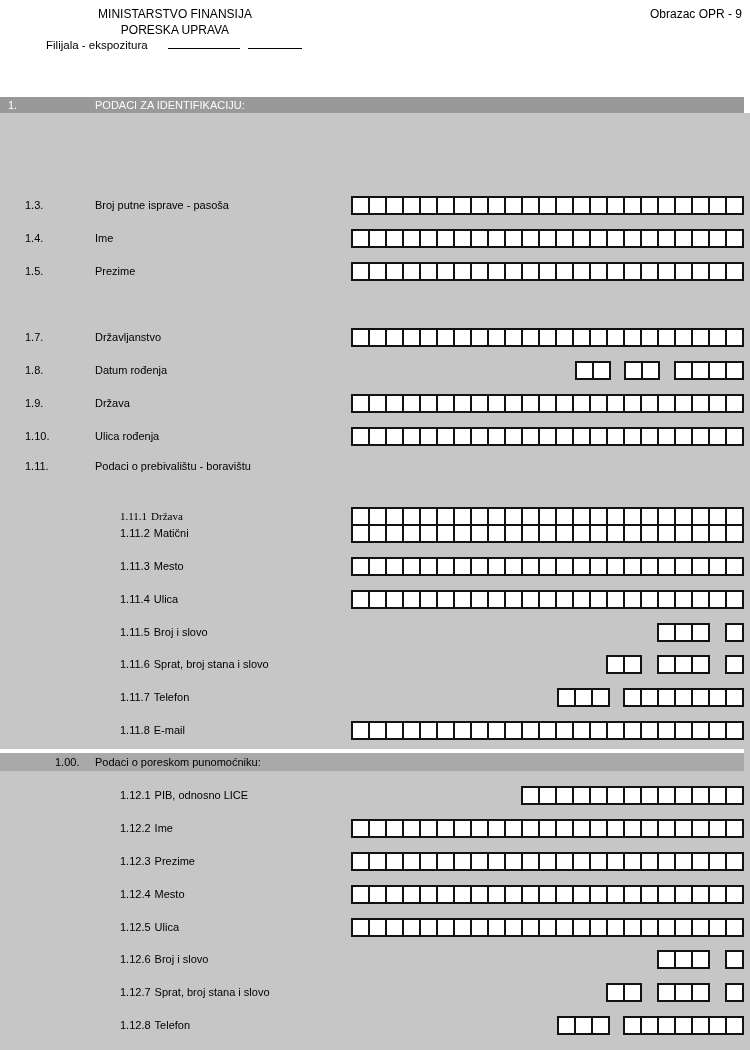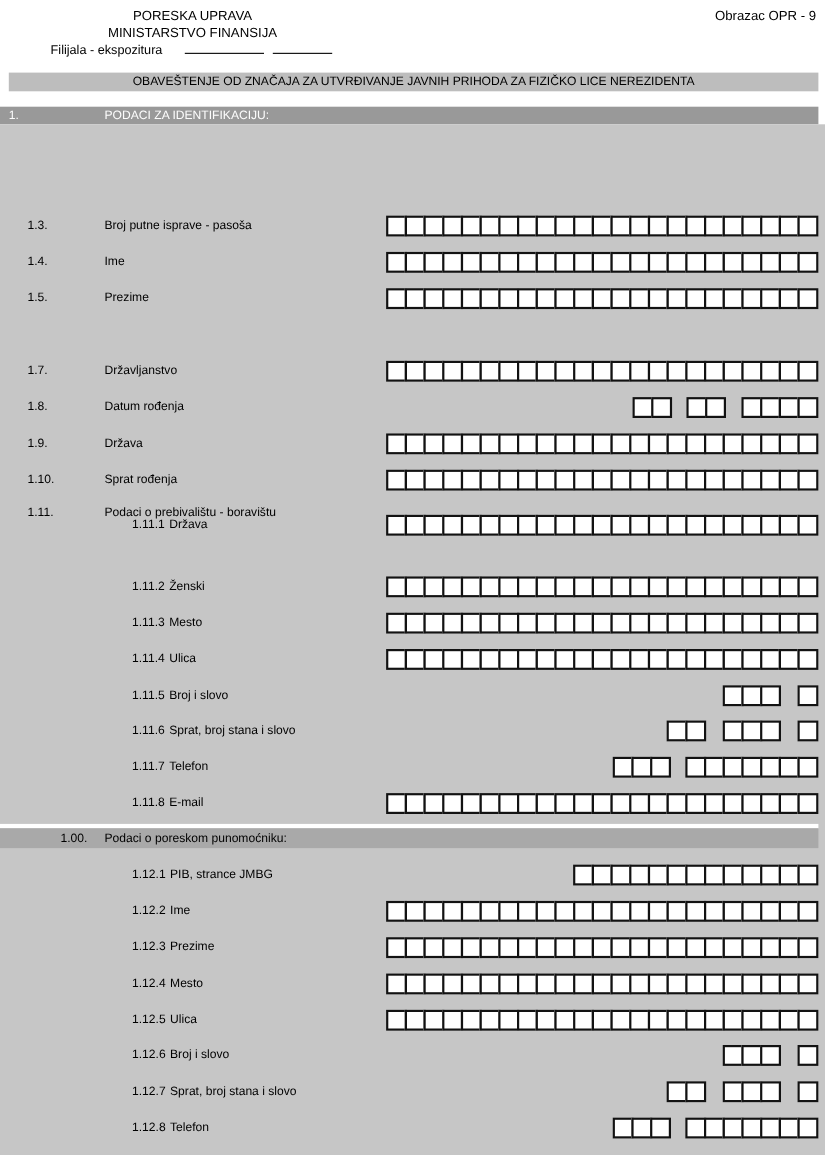--- a/index.html
+++ b/index.html
@@ -40,31 +40,30 @@
   .band{position:absolute;left:0;top:0;width:744px;height:18px;background:#a9a9a9;}
   .band .row-num{left:55px;}
   .band .row-label{left:95px;}
 </style>
 </head>
 <body>
 
 <div id="page">
 
   <div class="ministry">
+    <div>MINISTARSTVO FINANSIJA</div>
     <div>PORESKA UPRAVA</div>
-    <div>MINISTARSTVO FINANSIJA</div>
   </div>
 
   <div class="form-code">Obrazac OPR - 9</div>
 
   <div class="branch-line">
     <span>Filijala - ekspozitura</span><span class="blank b1"></span><span class="blank b2"></span>
   </div>
 
-  <div class="banner" style="background: rgb(189, 189, 189);">OBAVEŠTENJE OD ZNAČAJA ZA UTVRĐIVANJE JAVNIH PRIHODA ZA FIZIČKO LICE NEREZIDENTA</div>
 
   <div class="sec1" style="background: rgb(153, 153, 153);">
     <span class="num">1.</span>
     <span class="ttl">PODACI ZA IDENTIFIKACIJU:</span>
   </div>
 
   <div class="body-gray" style="background: rgb(198, 198, 198);"></div>
 
   <div id="rows-layer">
       <div class="form-row" style="top: 196px;">
@@ -225,21 +224,21 @@
           <div class="cell" style="border-color: rgb(18, 18, 18); background: rgb(255, 255, 255);"></div>
           <div class="cell" style="border-color: rgb(18, 18, 18); background: rgb(255, 255, 255);"></div>
           <div class="cell" style="border-color: rgb(18, 18, 18); background: rgb(255, 255, 255);"></div>
           <div class="cell" style="border-color: rgb(18, 18, 18); background: rgb(255, 255, 255);"></div>
           <div class="cell" style="border-color: rgb(18, 18, 18); background: rgb(255, 255, 255);"></div>
           <div class="cell" style="border-color: rgb(18, 18, 18); background: rgb(255, 255, 255);"></div>
         </div>
       </div>
       <div class="form-row" style="top: 427px;">
         <div class="row-num" style="left: 25px;">1.10.</div>
-        <div class="row-label" style="left: 95px;">Sprat rođenja</div>
+        <div class="row-label" style="left: 95px;">Ulica rođenja</div>
         <div class="box-group" style="left: 351px;">
           <div class="cell" style="border-color: rgb(18, 18, 18); background: rgb(255, 255, 255);"></div>
           <div class="cell" style="border-color: rgb(18, 18, 18); background: rgb(255, 255, 255);"></div>
           <div class="cell" style="border-color: rgb(18, 18, 18); background: rgb(255, 255, 255);"></div>
           <div class="cell" style="border-color: rgb(18, 18, 18); background: rgb(255, 255, 255);"></div>
           <div class="cell" style="border-color: rgb(18, 18, 18); background: rgb(255, 255, 255);"></div>
           <div class="cell" style="border-color: rgb(18, 18, 18); background: rgb(255, 255, 255);"></div>
           <div class="cell" style="border-color: rgb(18, 18, 18); background: rgb(255, 255, 255);"></div>
           <div class="cell" style="border-color: rgb(18, 18, 18); background: rgb(255, 255, 255);"></div>
           <div class="cell" style="border-color: rgb(18, 18, 18); background: rgb(255, 255, 255);"></div>
@@ -256,21 +255,21 @@
           <div class="cell" style="border-color: rgb(18, 18, 18); background: rgb(255, 255, 255);"></div>
           <div class="cell" style="border-color: rgb(18, 18, 18); background: rgb(255, 255, 255);"></div>
           <div class="cell" style="border-color: rgb(18, 18, 18); background: rgb(255, 255, 255);"></div>
           <div class="cell" style="border-color: rgb(18, 18, 18); background: rgb(255, 255, 255);"></div>
         </div>
       </div>
       <div class="form-row" style="top: 457px;">
         <div class="row-num" style="left: 25px;">1.11.</div>
         <div class="row-label" style="left: 95px;">Podaci o prebivalištu - boravištu</div>
       </div>
-      <div class="form-row" style="top: 468px;">
+      <div class="form-row" style="top: 507px; font-family: Liberation Serif, serif;">
         <div class="sub-wrap">
           <div class="" style="position: static;">1.11.1</div>
           <div class="" style="position: static;">Država</div>
         </div>
         <div class="box-group" style="left: 351px;">
           <div class="cell" style="border-color: rgb(18, 18, 18); background: rgb(255, 255, 255);"></div>
           <div class="cell" style="border-color: rgb(18, 18, 18); background: rgb(255, 255, 255);"></div>
           <div class="cell" style="border-color: rgb(18, 18, 18); background: rgb(255, 255, 255);"></div>
           <div class="cell" style="border-color: rgb(18, 18, 18); background: rgb(255, 255, 255);"></div>
           <div class="cell" style="border-color: rgb(18, 18, 18); background: rgb(255, 255, 255);"></div>
@@ -290,21 +289,21 @@
           <div class="cell" style="border-color: rgb(18, 18, 18); background: rgb(255, 255, 255);"></div>
           <div class="cell" style="border-color: rgb(18, 18, 18); background: rgb(255, 255, 255);"></div>
           <div class="cell" style="border-color: rgb(18, 18, 18); background: rgb(255, 255, 255);"></div>
           <div class="cell" style="border-color: rgb(18, 18, 18); background: rgb(255, 255, 255);"></div>
           <div class="cell" style="border-color: rgb(18, 18, 18); background: rgb(255, 255, 255);"></div>
         </div>
       </div>
       <div class="form-row" style="top: 524px;">
         <div class="sub-wrap">
           <div class="" style="position: static;">1.11.2</div>
-          <div class="" style="position: static;">Ženski</div>
+          <div class="" style="position: static;">Matični</div>
         </div>
         <div class="box-group" style="left: 351px;">
           <div class="cell" style="border-color: rgb(18, 18, 18); background: rgb(255, 255, 255);"></div>
           <div class="cell" style="border-color: rgb(18, 18, 18); background: rgb(255, 255, 255);"></div>
           <div class="cell" style="border-color: rgb(18, 18, 18); background: rgb(255, 255, 255);"></div>
           <div class="cell" style="border-color: rgb(18, 18, 18); background: rgb(255, 255, 255);"></div>
           <div class="cell" style="border-color: rgb(18, 18, 18); background: rgb(255, 255, 255);"></div>
           <div class="cell" style="border-color: rgb(18, 18, 18); background: rgb(255, 255, 255);"></div>
           <div class="cell" style="border-color: rgb(18, 18, 18); background: rgb(255, 255, 255);"></div>
           <div class="cell" style="border-color: rgb(18, 18, 18); background: rgb(255, 255, 255);"></div>
@@ -473,21 +472,21 @@
       <div class="form-row" style="top: 753px;">
         <div class="band-gap"></div>
         <div class="band" style="background: rgb(169, 169, 169);">
           <div class="row-num">1.00.</div>
           <div class="row-label">Podaci o poreskom punomoćniku:</div>
         </div>
       </div>
       <div class="form-row" style="top: 786px;">
         <div class="sub-wrap">
           <div class="" style="position: static;">1.12.1</div>
-          <div class="" style="position: static;">PIB, strance JMBG</div>
+          <div class="" style="position: static;">PIB, odnosno LICE</div>
         </div>
         <div class="box-group" style="left: 521px;">
           <div class="cell" style="border-color: rgb(18, 18, 18); background: rgb(255, 255, 255);"></div>
           <div class="cell" style="border-color: rgb(18, 18, 18); background: rgb(255, 255, 255);"></div>
           <div class="cell" style="border-color: rgb(18, 18, 18); background: rgb(255, 255, 255);"></div>
           <div class="cell" style="border-color: rgb(18, 18, 18); background: rgb(255, 255, 255);"></div>
           <div class="cell" style="border-color: rgb(18, 18, 18); background: rgb(255, 255, 255);"></div>
           <div class="cell" style="border-color: rgb(18, 18, 18); background: rgb(255, 255, 255);"></div>
           <div class="cell" style="border-color: rgb(18, 18, 18); background: rgb(255, 255, 255);"></div>
           <div class="cell" style="border-color: rgb(18, 18, 18); background: rgb(255, 255, 255);"></div>

